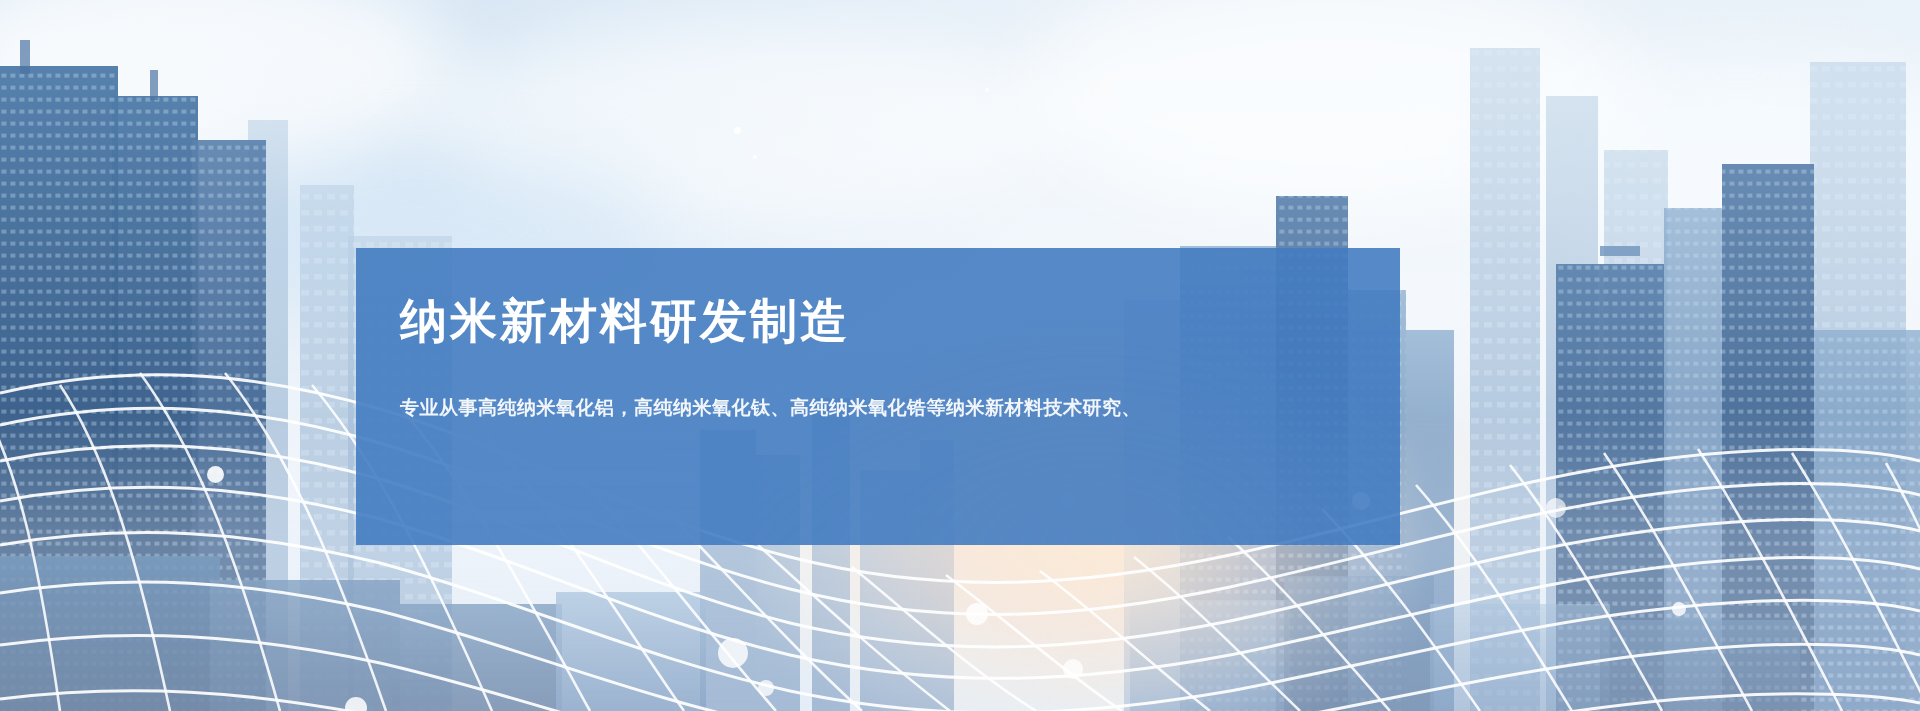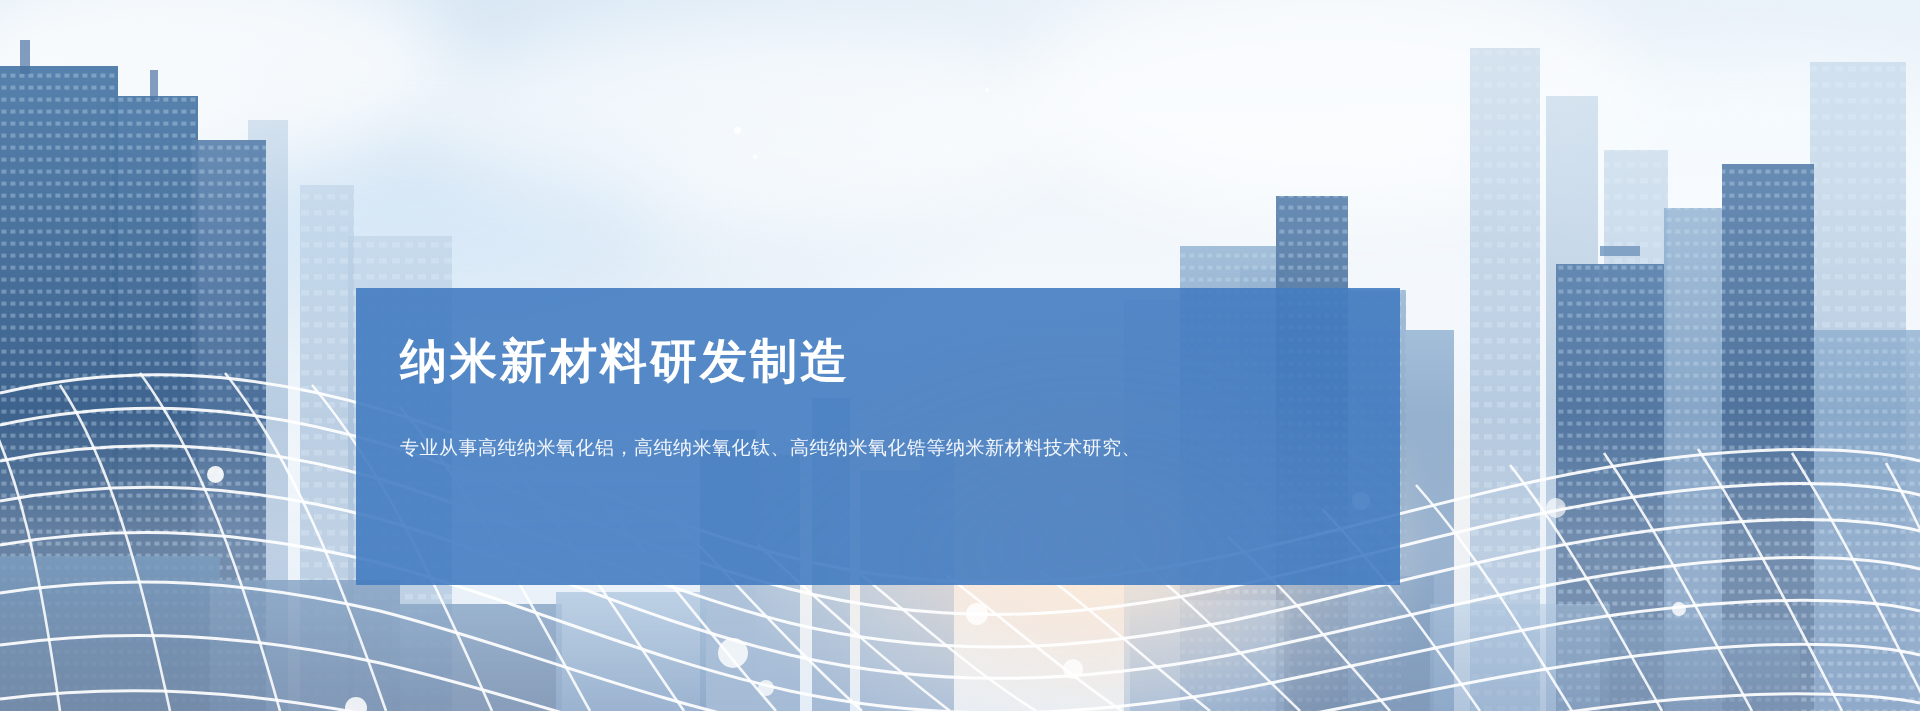--- a/index.html
+++ b/index.html
@@ -72,37 +72,37 @@
     pointer-events:none;
   }
 
   
   .panel{
     position:absolute;
     left:356px; top:248px;
     width:1044px; height:297px;
     background:rgba(68,124,193,.90);
     padding:46px 44px 0 44px;
-    margin-top:40px;
   }
   .panel-title{
     color:#ffffff;
     font-size:47px;
     font-weight:bold;
     letter-spacing:3px;
     line-height:1.15;
     white-space:nowrap;
   }
   .panel-sub{
     margin-top:42px;
     color:#f2f6fb;
     font-size:19px;
     line-height:1.85;
     letter-spacing:.5px;
     max-width:800px;
+    font-weight:bold;
   }
 </style>
 </head>
 <body>
 
 <div class="banner">
 
   <div class="sky"></div>
   <div class="cloud c1"></div>
   <div class="cloud c2"></div>

